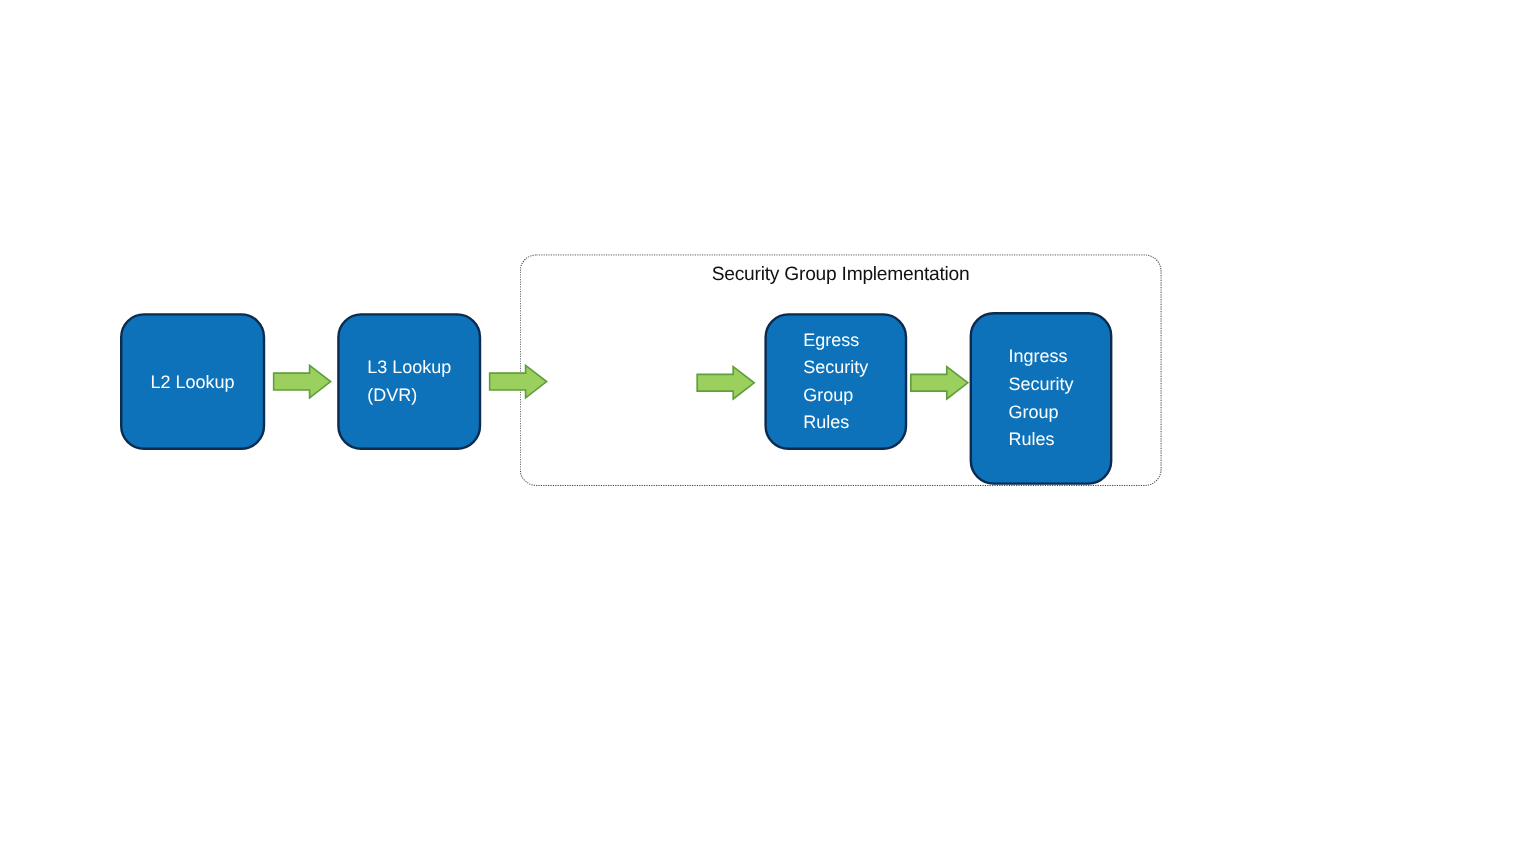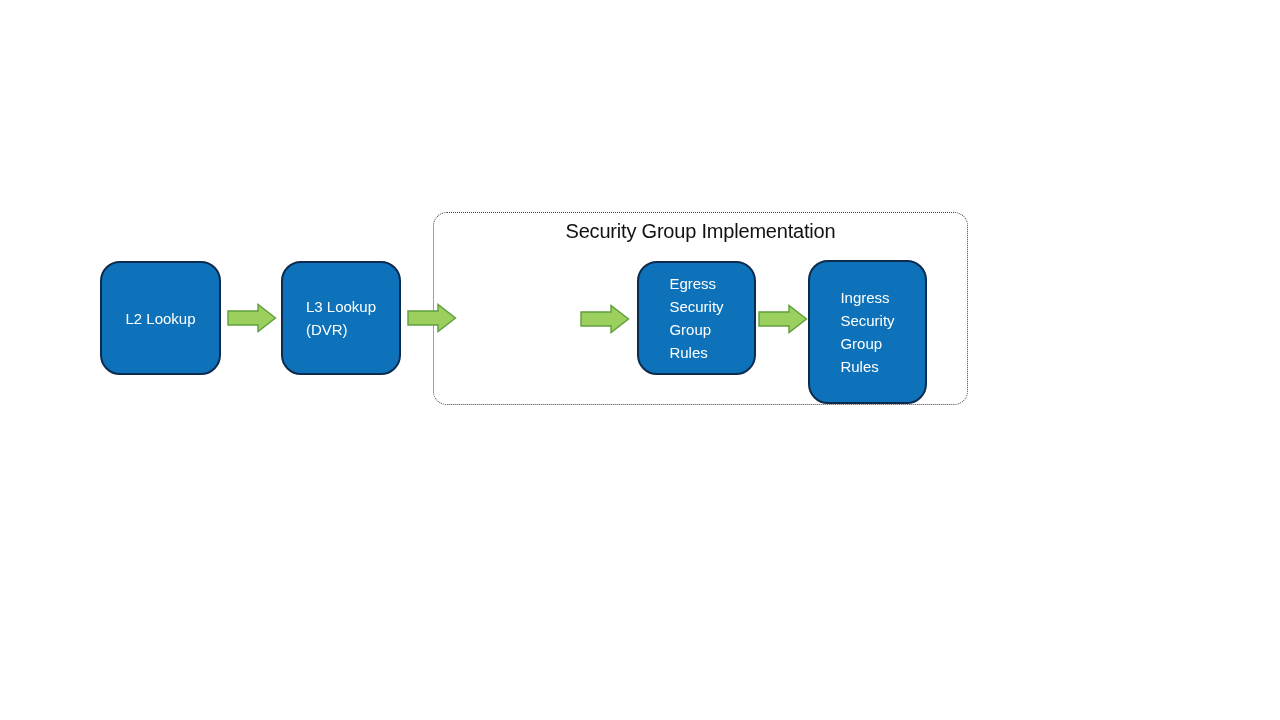--- a/index.html
+++ b/index.html
@@ -25,21 +25,21 @@
     border: 1.5px dotted var(--group-border, #444444);
     border-radius: 14px;
     background: transparent;
   }
   .group-title {
     position: absolute;
     left: 433px;
     top: 220px;
     width: 535px;
     text-align: center;
-    font-size: 20px;
+    font-size: 16px;
     letter-spacing: -0.2px;
     color: var(--group-title-text, #111111);
   }
   .node {
     position: absolute;
     box-sizing: border-box;
     display: flex;
     align-items: center;
     justify-content: center;
     background: var(--node-fill, #0d72b9);

